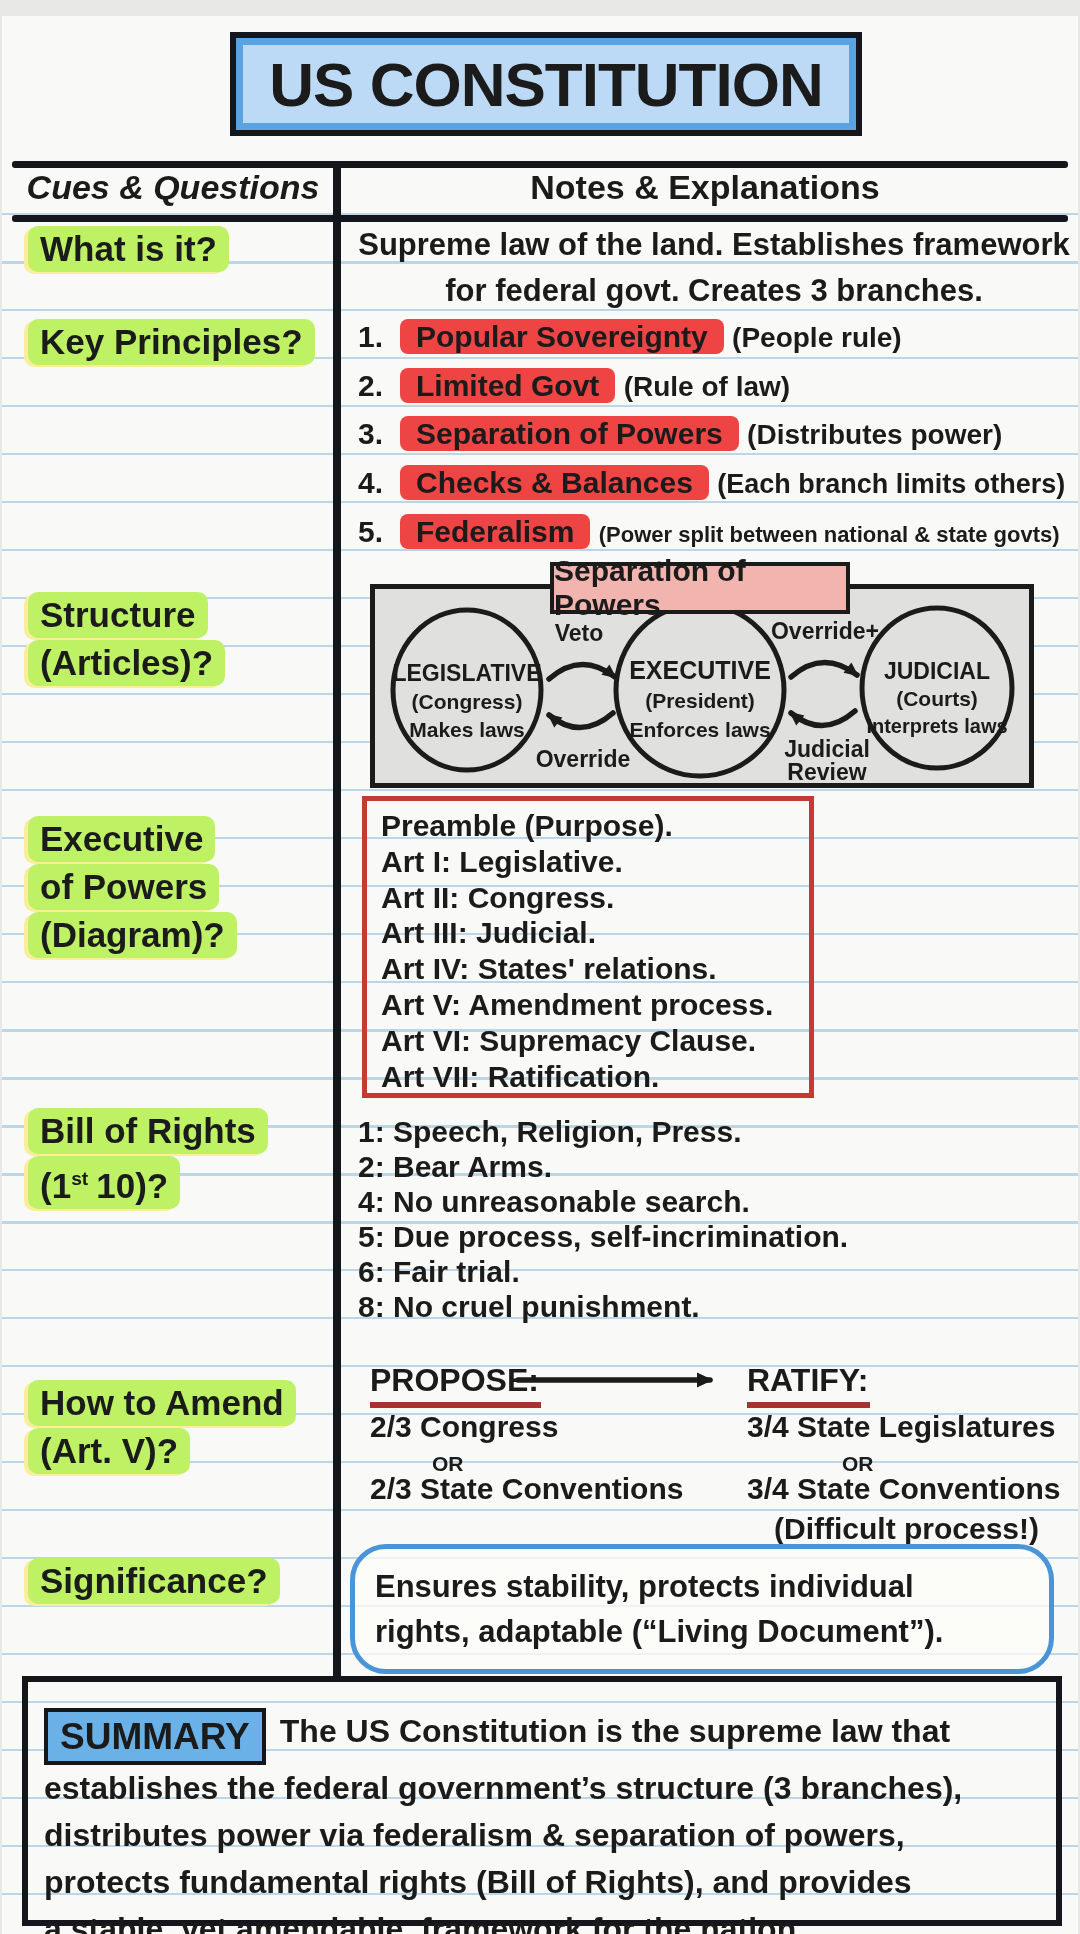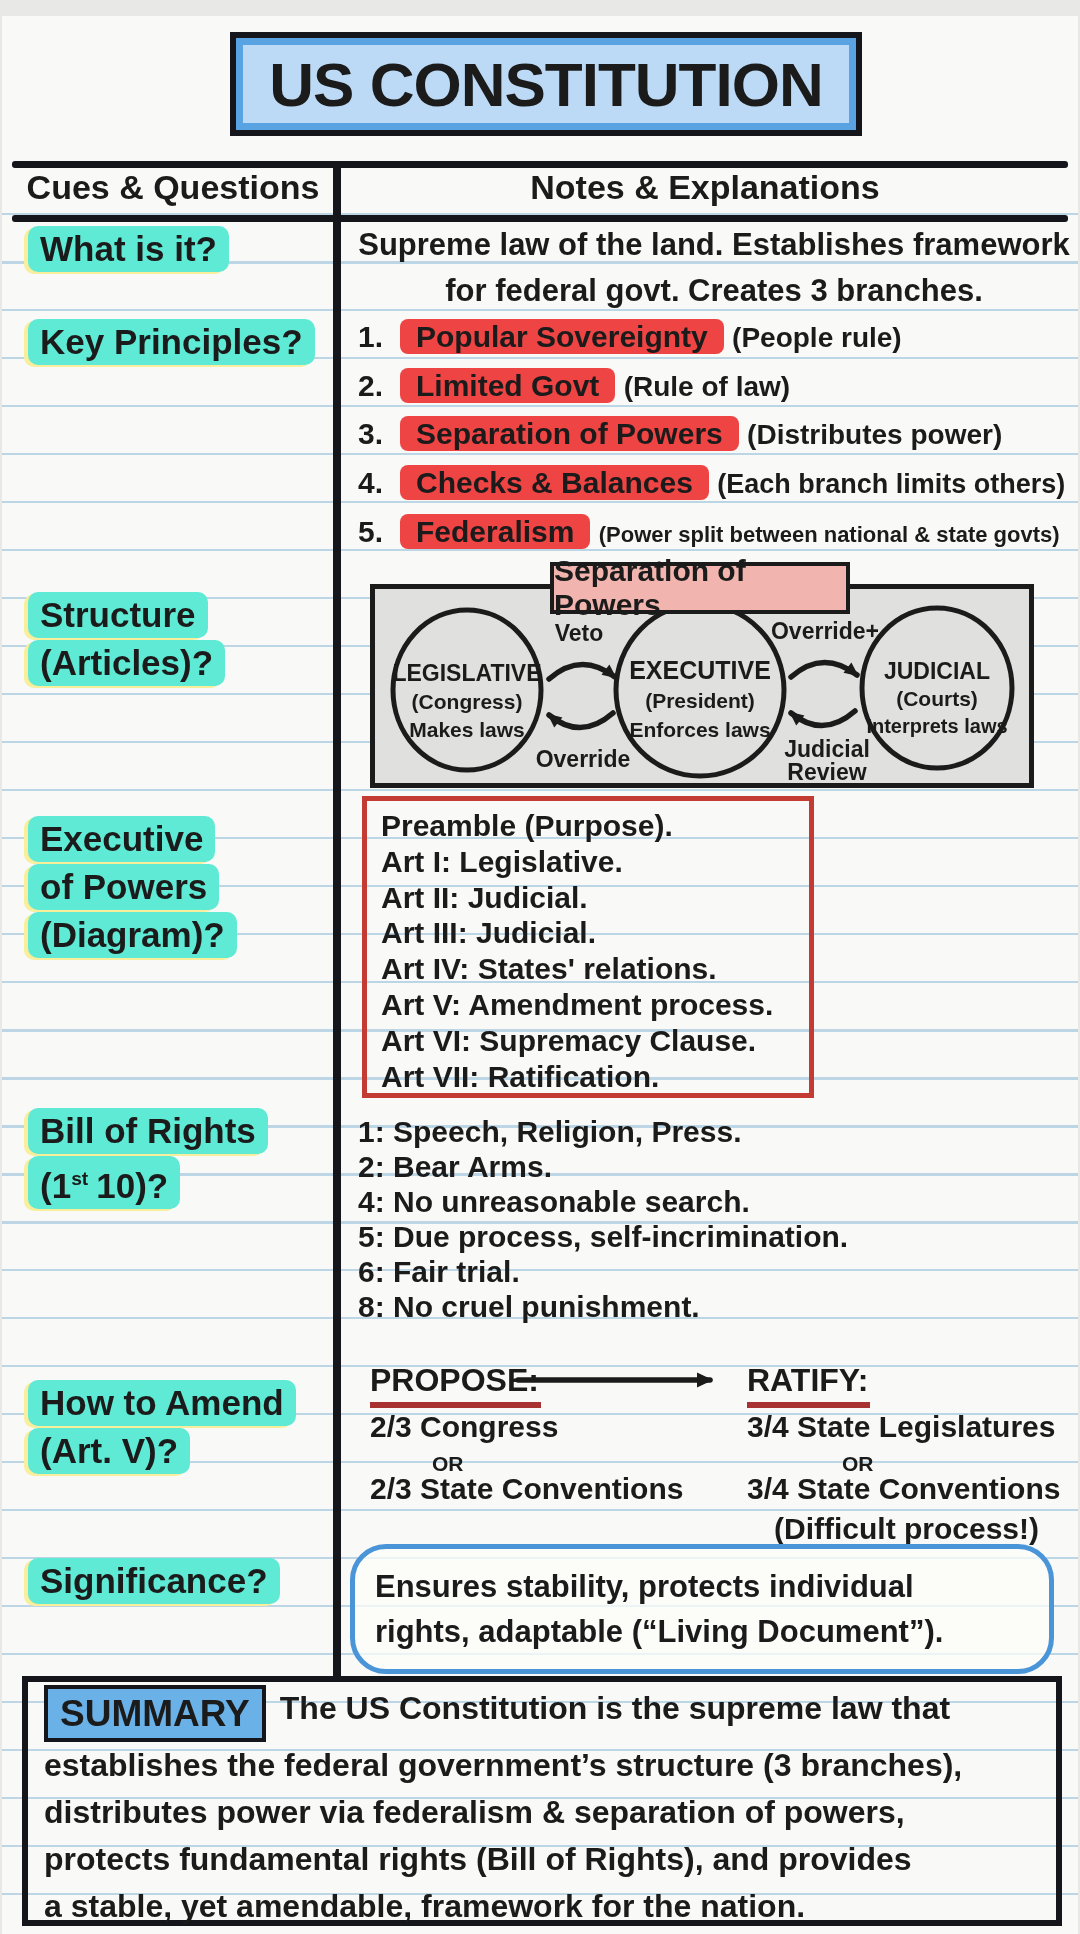--- a/index.html
+++ b/index.html
@@ -17,25 +17,25 @@
   .title-box { left:228px; top:16px; width:632px; height:104px; background:#5aa3e2;
                border:6px solid #15151c; z-index:2; }
   .title-inner { position:absolute; inset:7px; background:#bcdaf5; display:flex;
                  align-items:center; justify-content:center; }
   .title-text { font-size:62px; letter-spacing:-1px; }
 
   
   .hline { left:10px; right:10px; height:7px; background:#15151c; border-radius:3px; }
   .vdiv  { left:331px; top:145px; width:8px; height:1517px; background:#15151c; }
   .col-header { top:152px; font-size:34px; text-align:center; }
-  .col-header.l { left:12px; width:318px; }
+  .col-header.l { left:12px; width:318px;font-style:italic; }
   .col-header.r { left:339px; width:728px; }
 
   
-  .hl { display:inline-block; background:#5eead4; border-radius:10px; padding:3px 12px;
+  .hl { display:inline-block; background:#bef264; border-radius:10px; padding:3px 12px;
         font-size:35px; line-height:40px; box-shadow:-4px 2px 0 #f8ee9c; }
   .cue { line-height:48px; }
   .cue .row { height:48px; }
   sup { font-size:0.55em; }
 
   
   .intro { font-size:31px; line-height:46px;text-align:center; }
   .plist { font-size:30px; line-height:47.5px; white-space:nowrap; }
   .pnum { display:inline-block; width:42px; }
   .hl-term { background:#ef4444; border-radius:8px; padding:1px 16px; }
@@ -62,21 +62,21 @@
   .amend-label { font-size:32px; border-bottom:6px solid #a83232; padding:0 2px 3px 0; }
   .amend-opt { font-size:30px; white-space:nowrap; }
   .amend-or { font-size:21px; }
 
   
   .cloud { left:348px; top:1528px; width:704px; border:5px solid #4a94d8; border-radius:36px;
            background:rgba(252,252,250,0.75); padding:15px 20px; font-size:31px; line-height:45px; }
 
   
   .summary { left:20px; top:1660px; width:1040px; height:250px; border:6px solid #15151c;
-             padding:3px 16px; font-size:32px; line-height:47px; }
+             padding:26px 16px; font-size:32px; line-height:47px; }
   .sum-label { display:inline-block; background:#6ab1e8; border:4px solid #15151c;
                padding:1px 12px; font-size:37px; margin-right:14px; vertical-align:-7px; }
 </style>
 </head>
 <body>
 
 <div class="page">
   <div class="lines"></div>
 
   <div class="abs title-box">
@@ -166,21 +166,21 @@
       <text x="452" y="191" text-anchor="middle" font-size="23">Review</text>
     </svg>
   </div>
   <div class="abs diag-title">
     <span>Separation of Powers</span>
   </div>
 
   <div class="abs artbox">
     <div>Preamble (Purpose).</div>
     <div>Art I: Legislative.</div>
-    <div>Art II: Judicial.</div>
+    <div>Art II: Congress.</div>
     <div>Art III: Judicial.</div>
     <div>Art IV: States' relations.</div>
     <div>Art V: Amendment process.</div>
     <div>Art VI: Supremacy Clause.</div>
     <div>Art VII: Ratification.</div>
   </div>
 
   <div class="abs bill">
     <div>1: Speech, Religion, Press.</div>
     <div>2: Bear Arms.</div>

